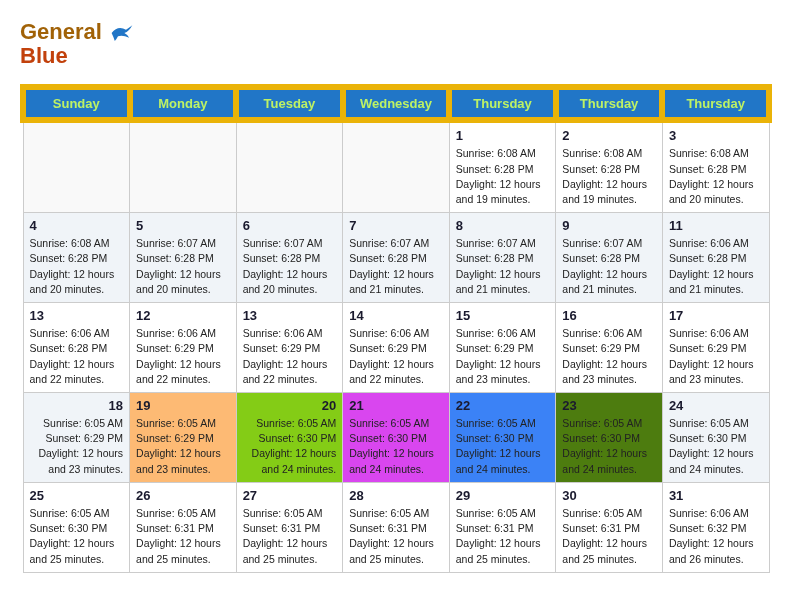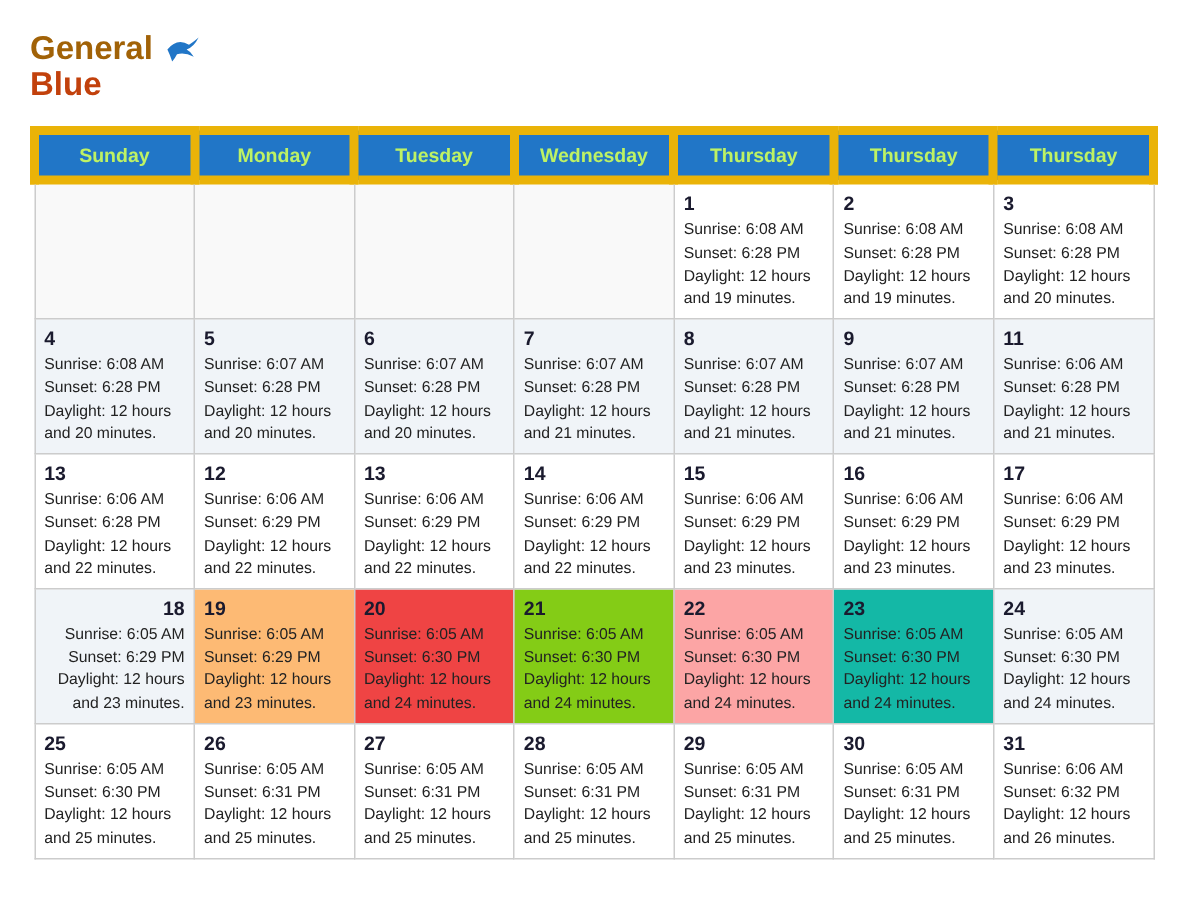--- a/index.html
+++ b/index.html
@@ -249,42 +249,42 @@
 Daylight: 12 hours
 and 23 minutes.</div>
         </td>
         <td style="background: #fdba74;">
           <div class="day-num">19</div>
           <div class="day-info" style="white-space: pre-line;">Sunrise: 6:05 AM
 Sunset: 6:29 PM
 Daylight: 12 hours
 and 23 minutes.</div>
         </td>
-        <td style="background: #ef4444;">
+        <td style="background: #84cc16; text-align: right;">
           <div class="day-num">20</div>
           <div class="day-info" style="white-space: pre-line;">Sunrise: 6:05 AM
 Sunset: 6:30 PM
 Daylight: 12 hours
 and 24 minutes.</div>
         </td>
-        <td style="background: #84cc16; margin-left: 30px;">
+        <td style="background: #d946ef; margin-left: 30px;">
           <div class="day-num">21</div>
           <div class="day-info" style="white-space: pre-line;">Sunrise: 6:05 AM
 Sunset: 6:30 PM
 Daylight: 12 hours
 and 24 minutes.</div>
         </td>
-        <td style="background: #fca5a5;">
+        <td style="background: #3b82f6;">
           <div class="day-num">22</div>
           <div class="day-info" style="white-space: pre-line;">Sunrise: 6:05 AM
 Sunset: 6:30 PM
 Daylight: 12 hours
 and 24 minutes.</div>
         </td>
-        <td style="background: #14b8a6;">
+        <td style="background: #4d7c0f;">
           <div class="day-num">23</div>
           <div class="day-info" style="white-space: pre-line;">Sunrise: 6:05 AM
 Sunset: 6:30 PM
 Daylight: 12 hours
 and 24 minutes.</div>
         </td>
         <td style="background: rgb(240, 244, 248);">
           <div class="day-num">24</div>
           <div class="day-info" style="white-space: pre-line;">Sunrise: 6:05 AM
 Sunset: 6:30 PM

